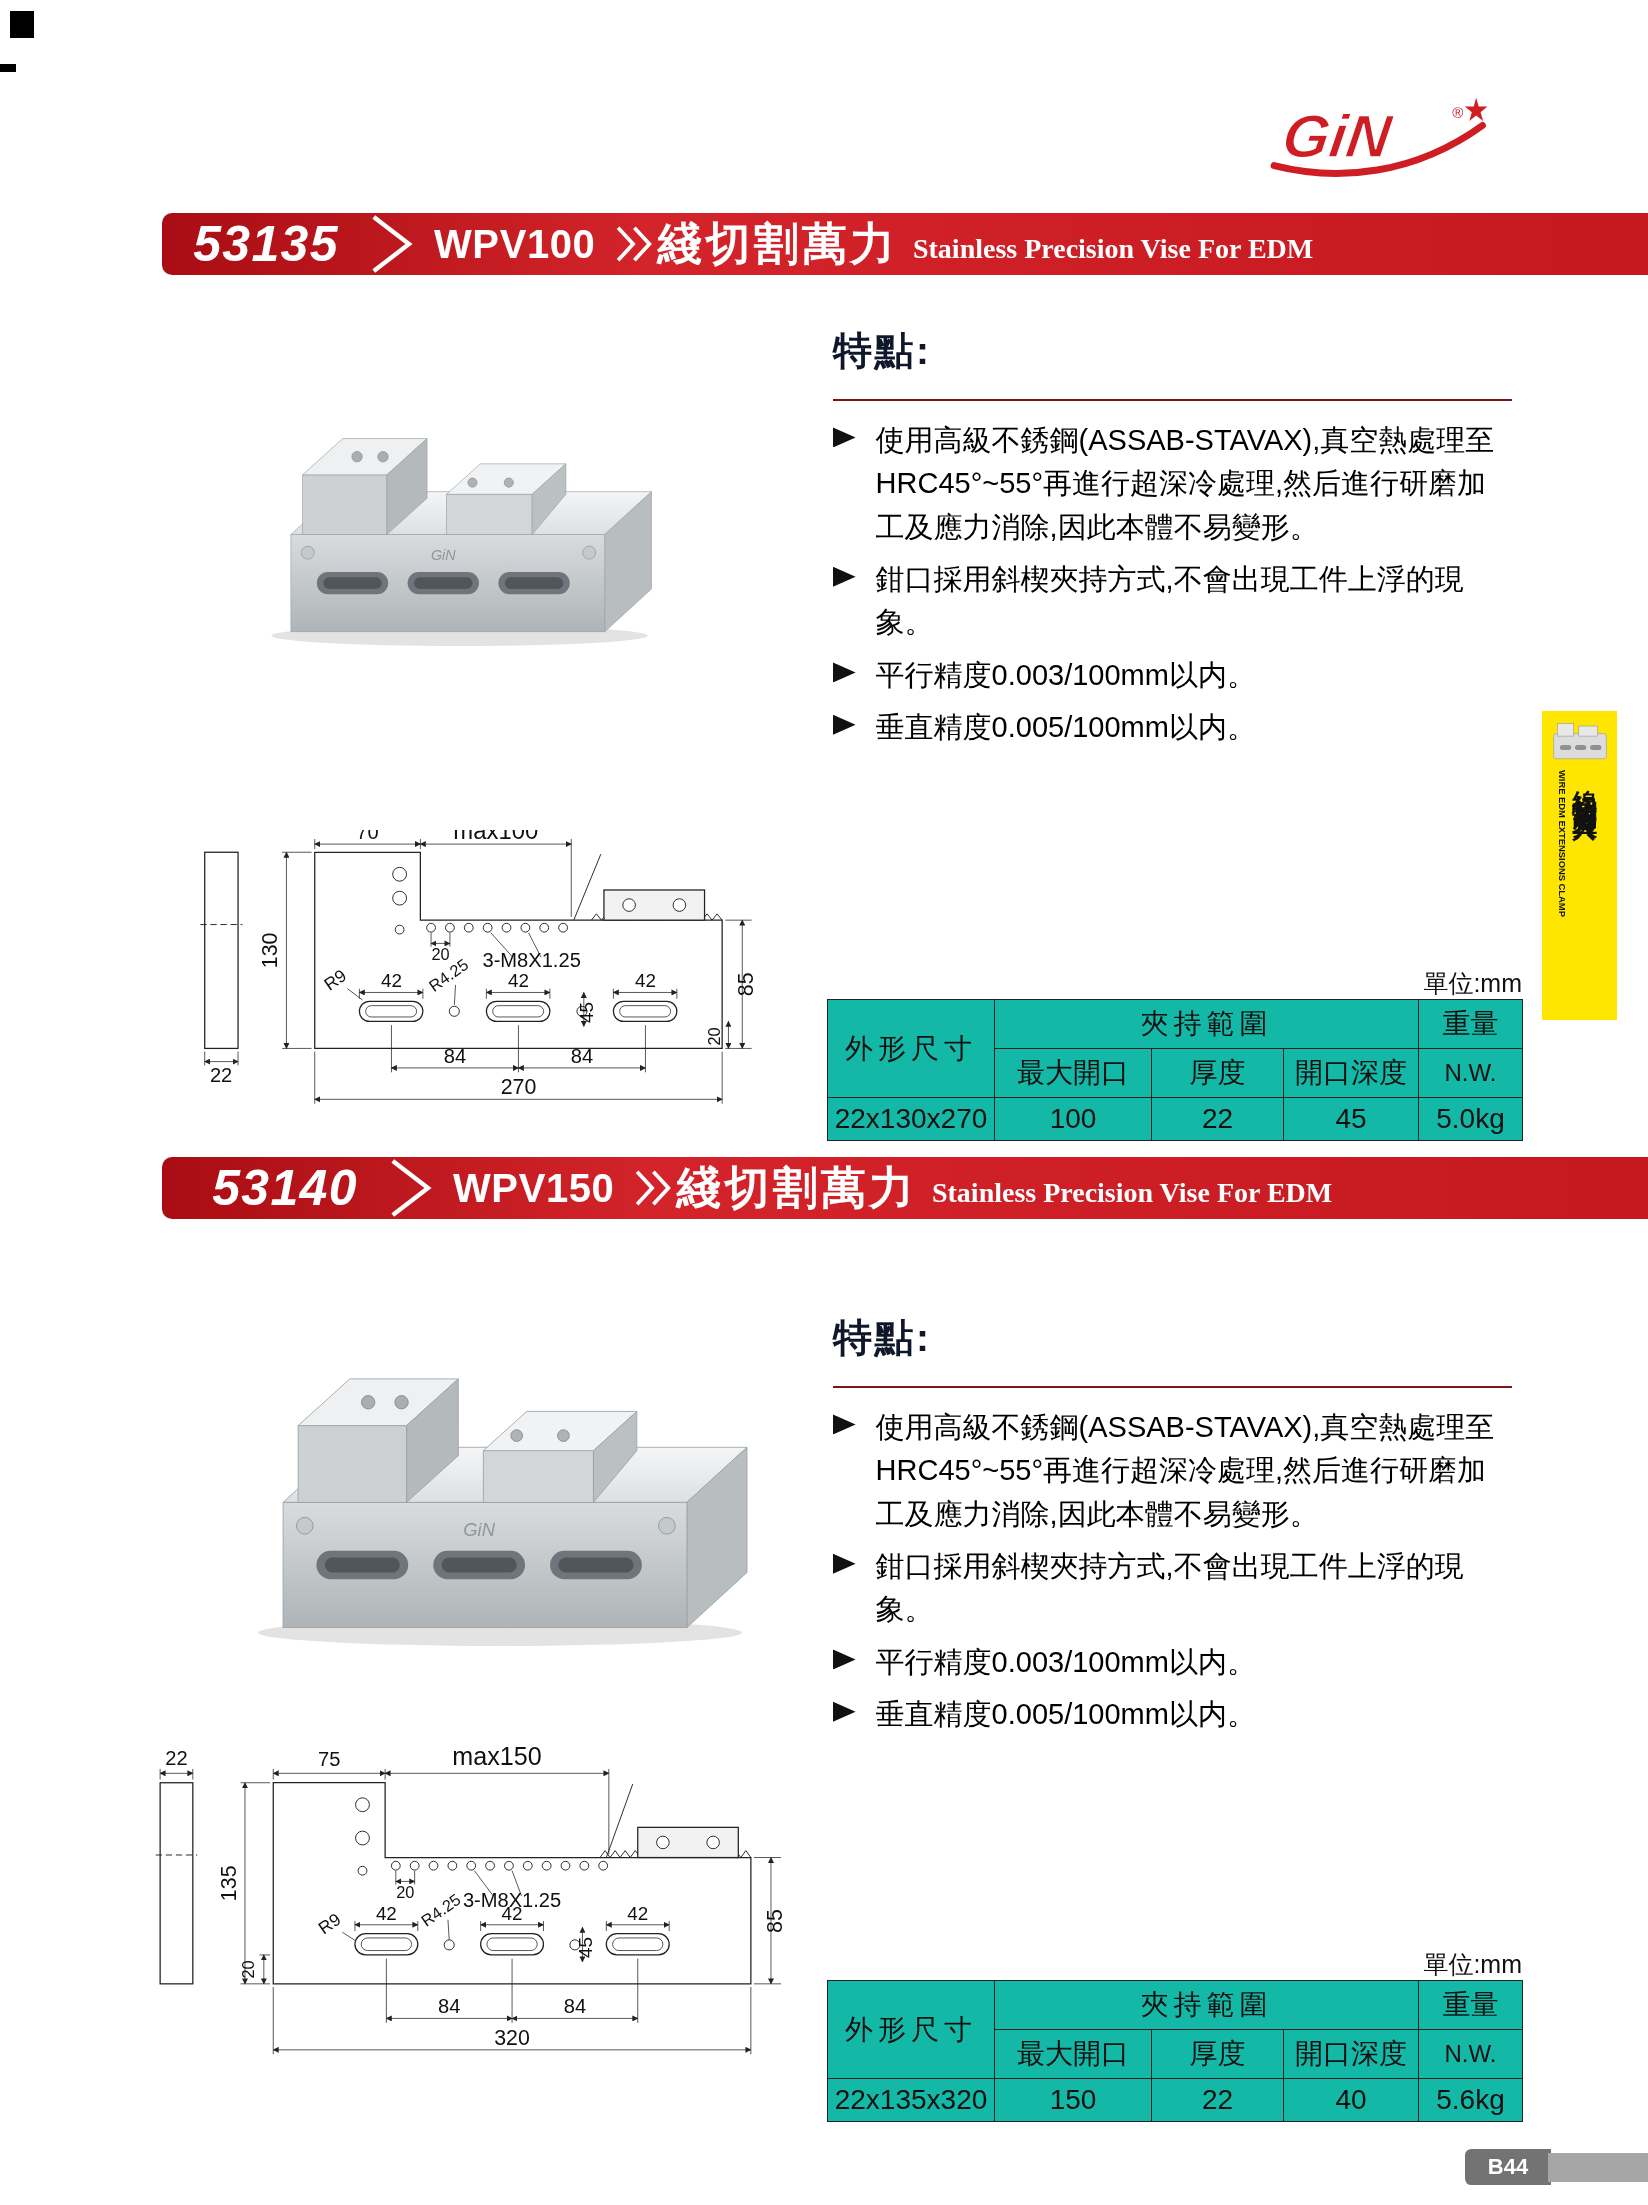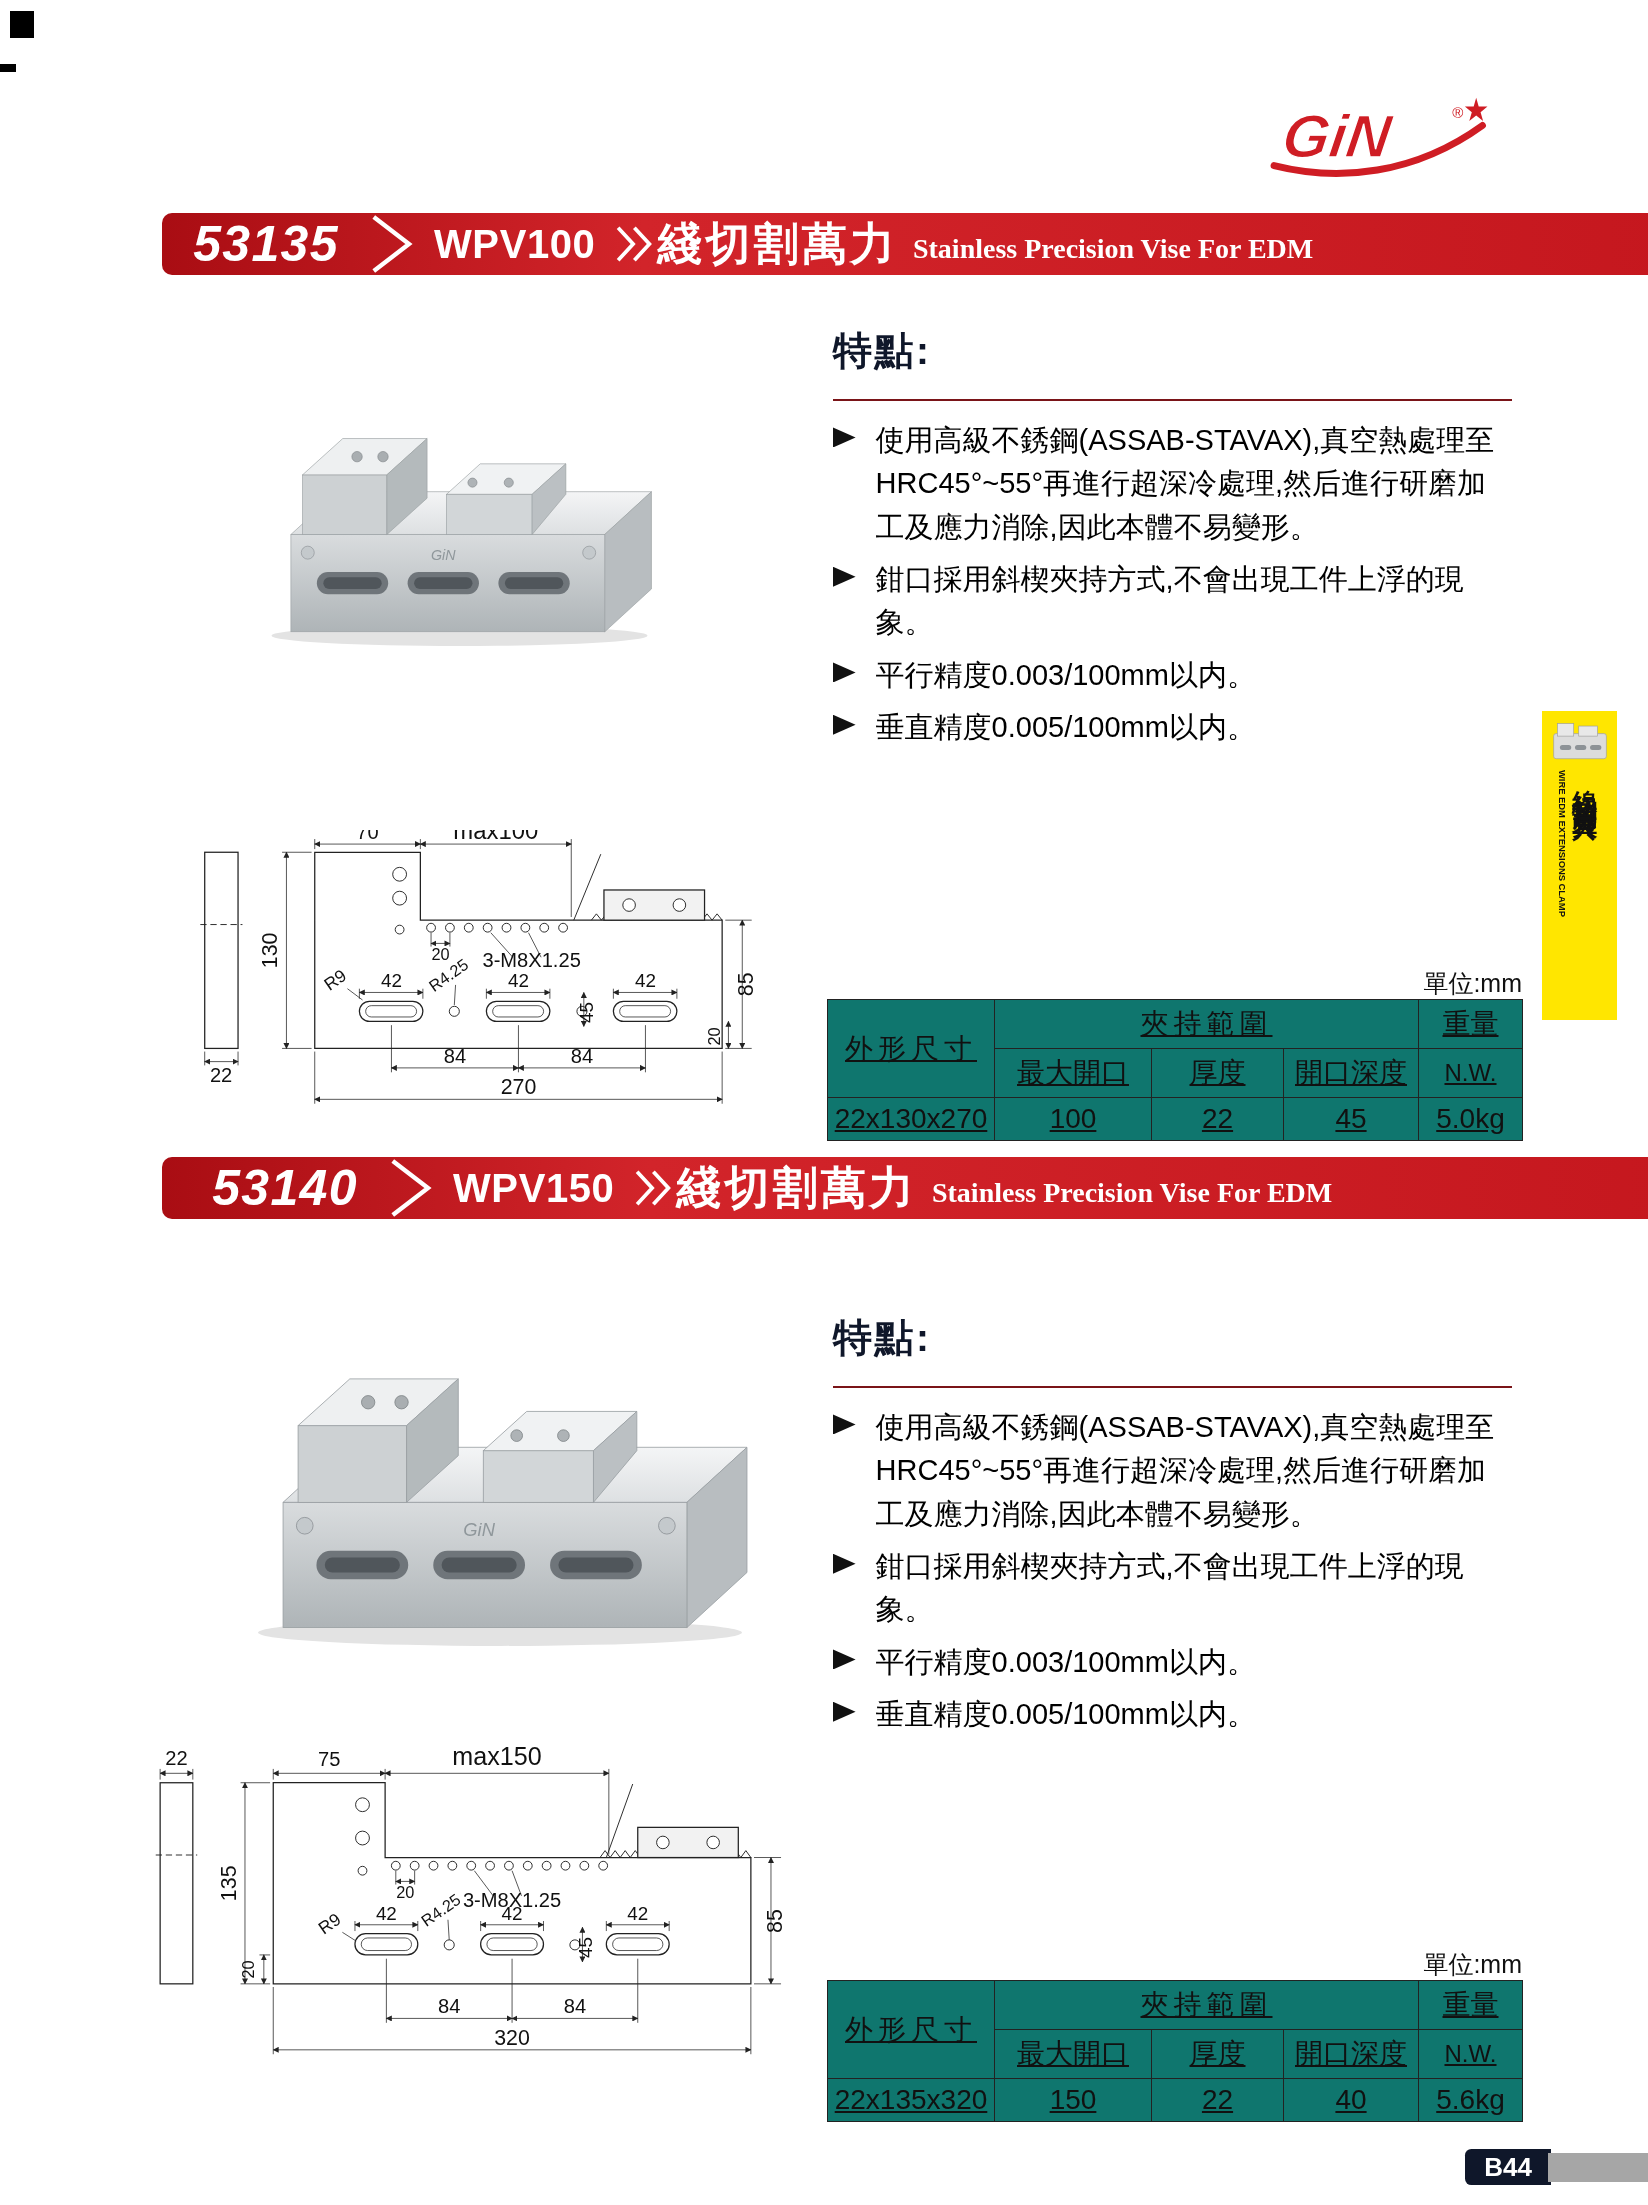--- a/index.html
+++ b/index.html
@@ -39,35 +39,35 @@
             clip-path:polygon(0 0, 100% 50%, 0 100%); }
   .feature-text { font-size:29px; line-height:1.5; color:#000; }
 
   
   .drawing { position:absolute; }
   .dim-text { fill:#111; font-family:"Liberation Sans", sans-serif; }
 
   
   .spec-unit { position:absolute; left:827px; width:695px; text-align:right; font-size:25px; color:#111; }
   .spec-table { position:absolute; left:827px; width:695px; border-collapse:collapse; font-size:28px;
-                color:#111; background:#0f766e; table-layout:fixed;text-decoration:underline; }
+                color:#111; background:#14b8a6; table-layout:fixed; }
   .spec-table th, .spec-table td { border:1.9px solid #222; text-align:center; padding:5px 2.5px; font-weight:normal; }
   .sp { letter-spacing:5px; }
   .nw { font-size:24px; }
 
   
   .side-tab { position:absolute; left:1542px; top:711px; width:75px; height:309px; background:#ffe600;
               display:flex; flex-direction:column; align-items:center; padding-top:5px; box-sizing:border-box; }
   .side-tab-text { flex:1; display:flex; flex-direction:row; justify-content:center; gap:1.3px; margin-top:5px; }
   .side-tab-en { writing-mode:vertical-rl; font-size:9.4px; font-weight:bold; color:#111; }
   .side-tab-cn { writing-mode:vertical-rl; font-size:25px; font-weight:bold; letter-spacing:4.4px; color:#111; }
 
   
-  .page-num { position:absolute; left:1465px; top:2149px; width:86px; height:36px; background:#0f172a;
-              color:#fff; font-weight:bold; font-size:26px; display:flex; align-items:center; justify-content:center;
+  .page-num { position:absolute; left:1465px; top:2149px; width:86px; height:36px; background:#737373;
+              color:#fff; font-weight:bold; font-size:22px; display:flex; align-items:center; justify-content:center;
               border-radius:6.3px 0 0 6.3px; }
   .page-num-bar { position:absolute; left:1548px; top:2153px; width:100px; height:29px; background:#a6a6a6; }
 </style>
 </head>
 <body>
 
 <div id="page">
 
   <div class="mark1"></div>
   <div class="mark2"></div>

